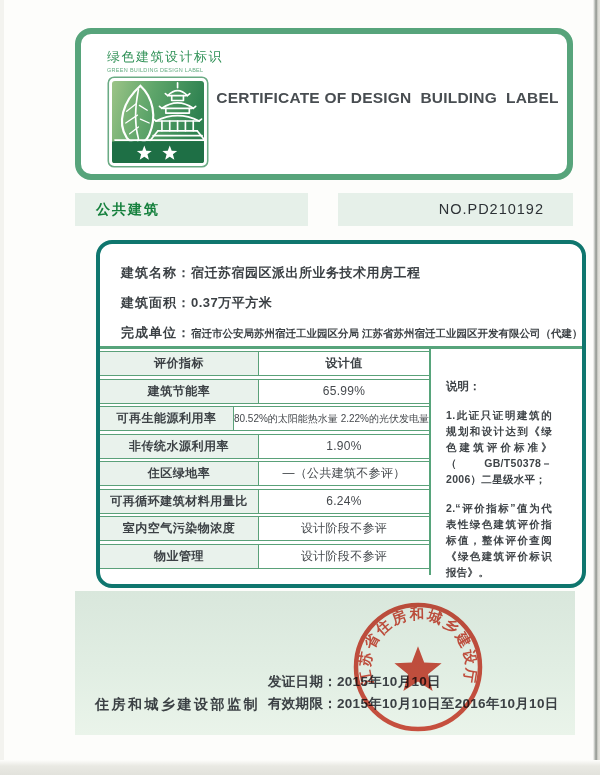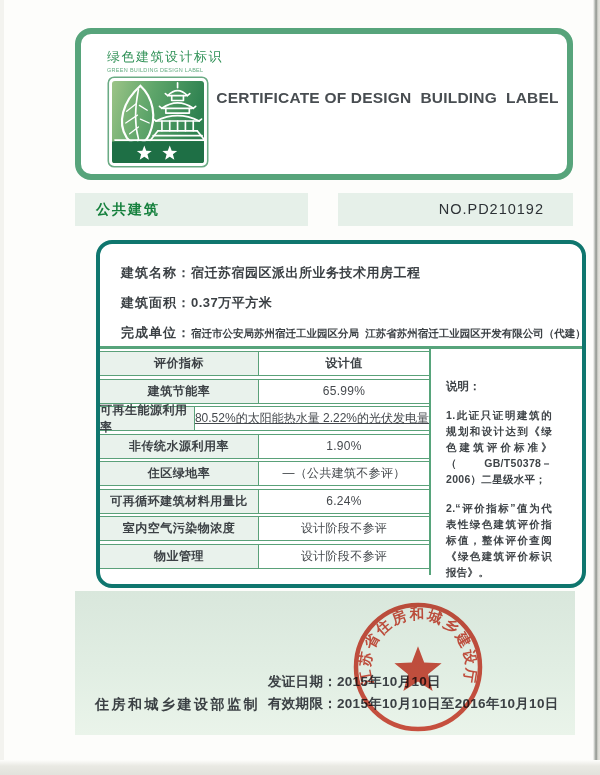--- a/index.html
+++ b/index.html
@@ -32,32 +32,32 @@
     line-height:33px;text-align:right;padding-right:29px;box-sizing:border-box;font-size:14.5px;
     font-weight:500;color:#2d3236;letter-spacing:1px;}
 
   
   .main-box{position:absolute;left:80px;top:240px;width:490px;height:348px;
     border:4px solid #0f766e;border-radius:16px;background:#fff;box-sizing:border-box;margin-left:16px;}
   .info-section{padding:13px 10px 0 21px;height:102px;box-sizing:border-box;}
   .info-row{line-height:29px;white-space:nowrap;}
   .info-label{font-size:13px;font-weight:bold;color:#3c4145;letter-spacing:1px;}
   .info-value{font-size:13px;font-weight:bold;color:#3c4145;letter-spacing:.5px;}
-  .info-row.compact .info-value{font-size:10.5px;letter-spacing:0;font-family:Liberation Mono, monospace;}
+  .info-row.compact .info-value{font-size:10.5px;letter-spacing:0;}
   .separator{height:0;border-top:3px solid #57a47b;margin-top:0;}
 
   .content-row{display:flex;height:226px;}
   .metrics{width:331px;box-sizing:border-box;border-right:2px solid #57a47b;padding-top:2px;}
   .t-row{display:flex;height:23px;border-top:1.5px solid #5aa179;border-bottom:1.5px solid #5aa179;
     margin-bottom:2.5px;box-sizing:content-box;}
   .t-label{width:158px;background:#e9f2ec;border-right:1.5px solid #5aa179;display:flex;
     align-items:center;justify-content:center;font-size:12px;font-weight:bold;color:#3c4145;letter-spacing:.5px;}
   .t-value{flex:1;display:flex;align-items:center;justify-content:center;font-size:12px;
     font-weight:500;color:#45494d;letter-spacing:.3px;text-align:center;}
-  .t-value.small{font-size:12px;letter-spacing:0;white-space:nowrap;text-decoration:underline;}
+  .t-value.small{font-size:10px;letter-spacing:0;white-space:nowrap;}
 
   .notes{flex:1;padding:30px 30px 0 15px;box-sizing:border-box;}
   .notes-title{font-size:11.5px;font-weight:bold;color:#3c4145;}
   .note-item{font-size:10.5px;font-weight:bold;color:#3f4448;line-height:16px;margin-top:13px;
     letter-spacing:.3px;text-align:justify;}
 
   
   .footer-band{position:absolute;left:75px;top:591px;width:500px;height:144px;
     background:linear-gradient(180deg,#d9e7dc 0%,#e1eee3 55%,#eaf4ea 100%);}
   .issuer{position:absolute;left:20px;top:76px;line-height:23px;font-size:14px;font-weight:bold;color:#3b4044;}

